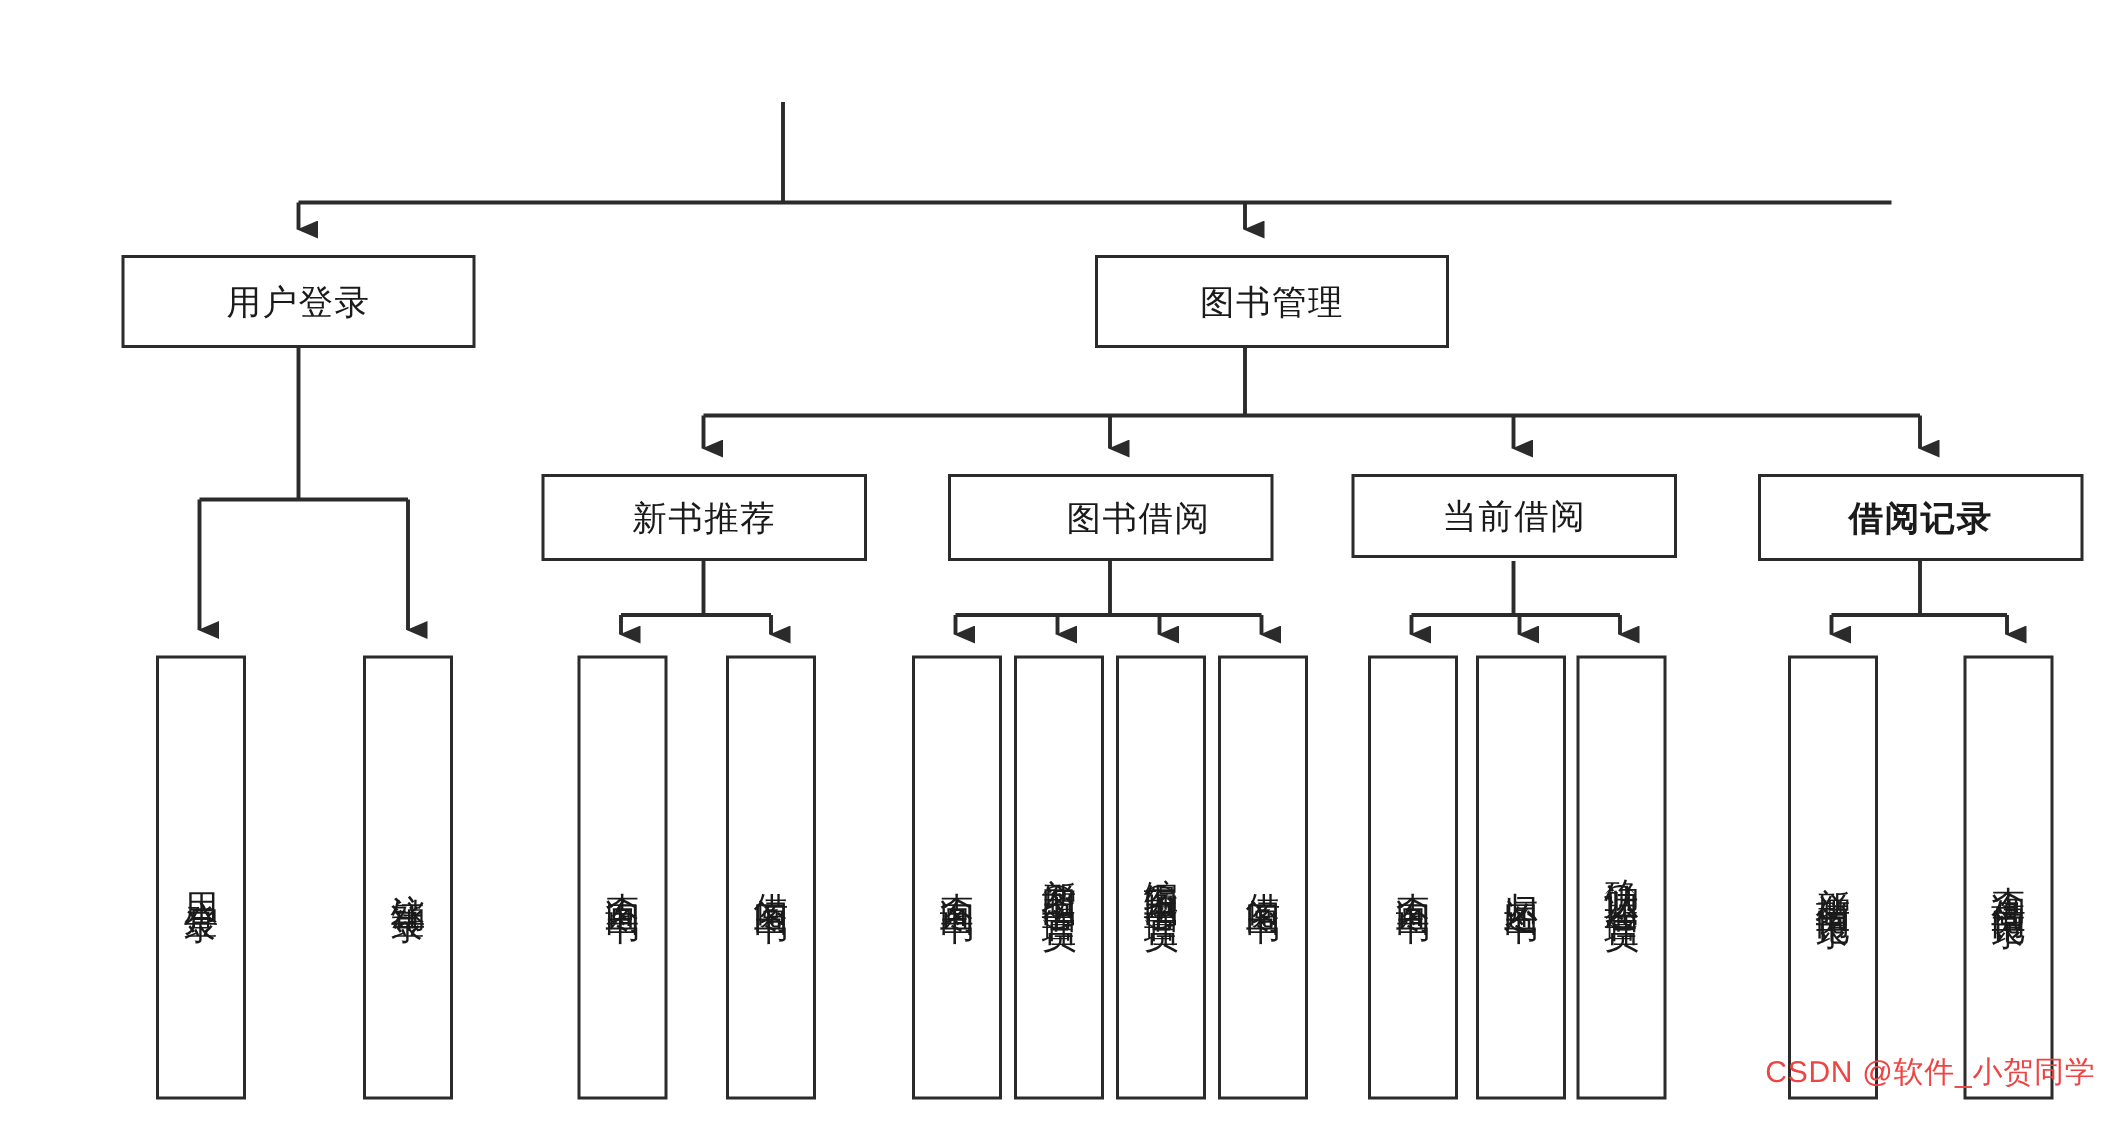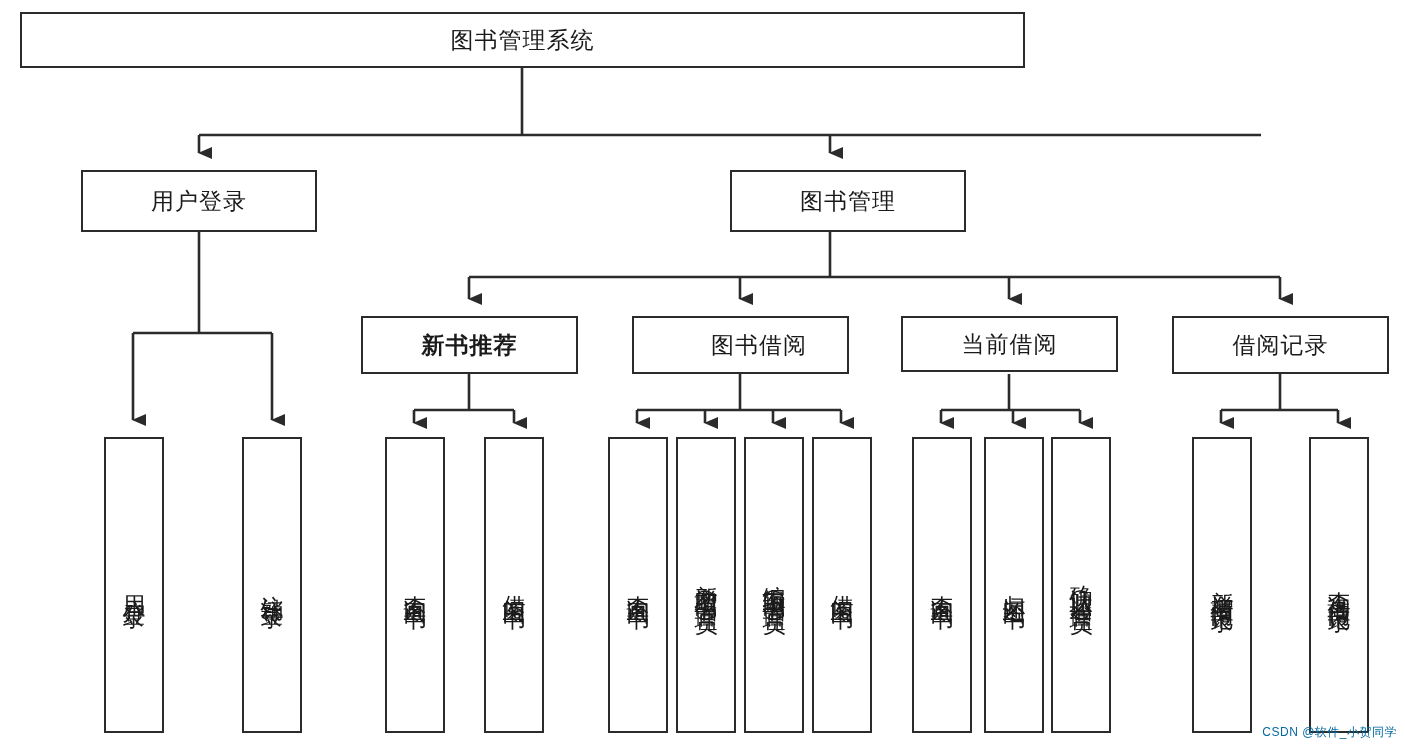--- a/index.html
+++ b/index.html
@@ -44,23 +44,23 @@
   .node.vertical .vtext {
     writing-mode: vertical-rl;
     text-orientation: upright;
     letter-spacing: 4px;
     line-height: 1;
     white-space: nowrap;
   }
   .watermark {
     position: absolute;
     right: 8px;
-    bottom: 6px;
-    font-size: 12px;
-    color: #0369a1;
+    bottom: 19px;
+    font-size: 20px;
+    color: #ef4444;
     letter-spacing: 0.5px;
     white-space: nowrap;
   }
 </style>
 </head>
 <body>
 
 <div id="canvas">
 
   <svg id="wires" viewBox="0 0 1405 747" xmlns="http://www.w3.org/2000/svg">
@@ -106,41 +106,38 @@
       <path d="M 1013 410 L 1013 423" marker-end="url(#arrow)"></path>
       <path d="M 1080 410 L 1080 423" marker-end="url(#arrow)"></path>
 
       <path d="M 1280 374 L 1280 410"></path>
       <path d="M 1221 410 L 1338 410"></path>
       <path d="M 1221 410 L 1221 423" marker-end="url(#arrow)"></path>
       <path d="M 1338 410 L 1338 423" marker-end="url(#arrow)"></path>
     </g>
   </svg>
 
-  <div class="node horizontal" style="left:20px; top:12px; width:1005px; height:56px;">
-    <span>图书管理系统</span>
-  </div>
 
   <div class="node horizontal" style="left:81px; top:170px; width:236px; height:62px;">
     <span>用户登录</span>
   </div>
   <div class="node horizontal" style="left:712px; top:170px; width:236px; height:62px;margin-left:18px;">
     <span>图书管理</span>
   </div>
 
-  <div class="node horizontal" style="left:361px; top:316px; width:217px; height:58px;font-weight:bold;">
+  <div class="node horizontal" style="left:361px; top:316px; width:217px; height:58px;">
     <span>新书推荐</span>
   </div>
   <div class="node horizontal" style="left:632px; top:316px; width:217px; height:58px;padding-left:37px;">
     <span>图书借阅</span>
   </div>
   <div class="node horizontal" style="left:901px; top:316px; width:217px; height:56px;">
     <span>当前借阅</span>
   </div>
-  <div class="node horizontal" style="left:1172px; top:316px; width:217px; height:58px;">
+  <div class="node horizontal" style="left:1172px; top:316px; width:217px; height:58px;font-weight:bold;">
     <span>借阅记录</span>
   </div>
 
   <div class="node vertical" style="left:104px; top:437px; width:60px; height:296px;">
     <span class="vtext">用户登录</span>
   </div>
   <div class="node vertical" style="left:242px; top:437px; width:60px; height:296px;">
     <span class="vtext">注销登录</span>
   </div>
   <div class="node vertical" style="left:385px; top:437px; width:60px; height:296px;">

